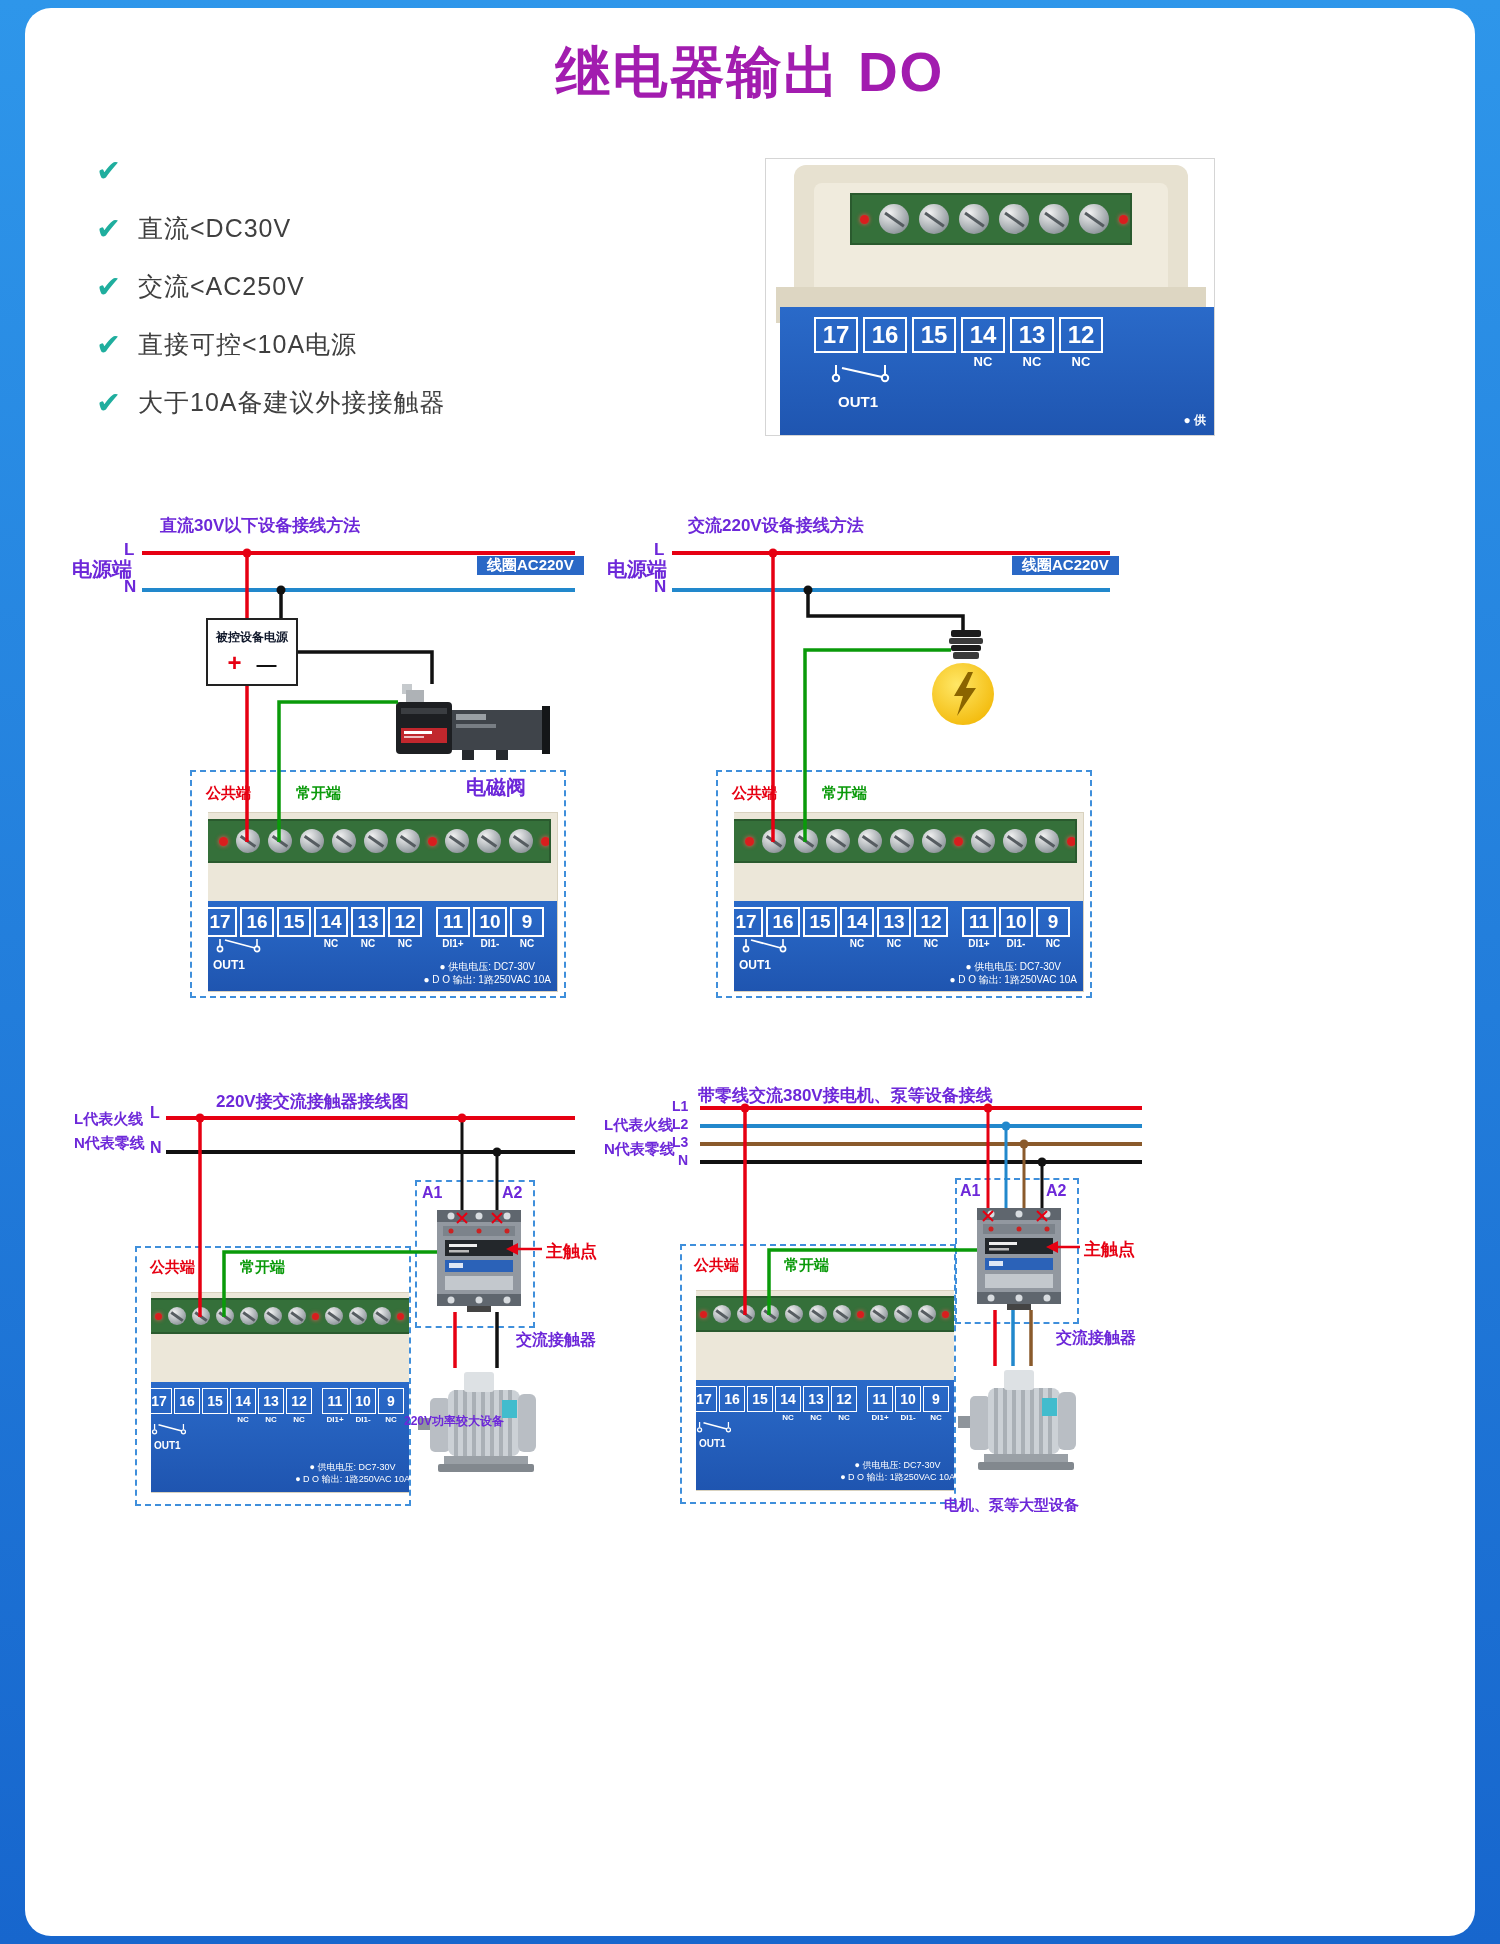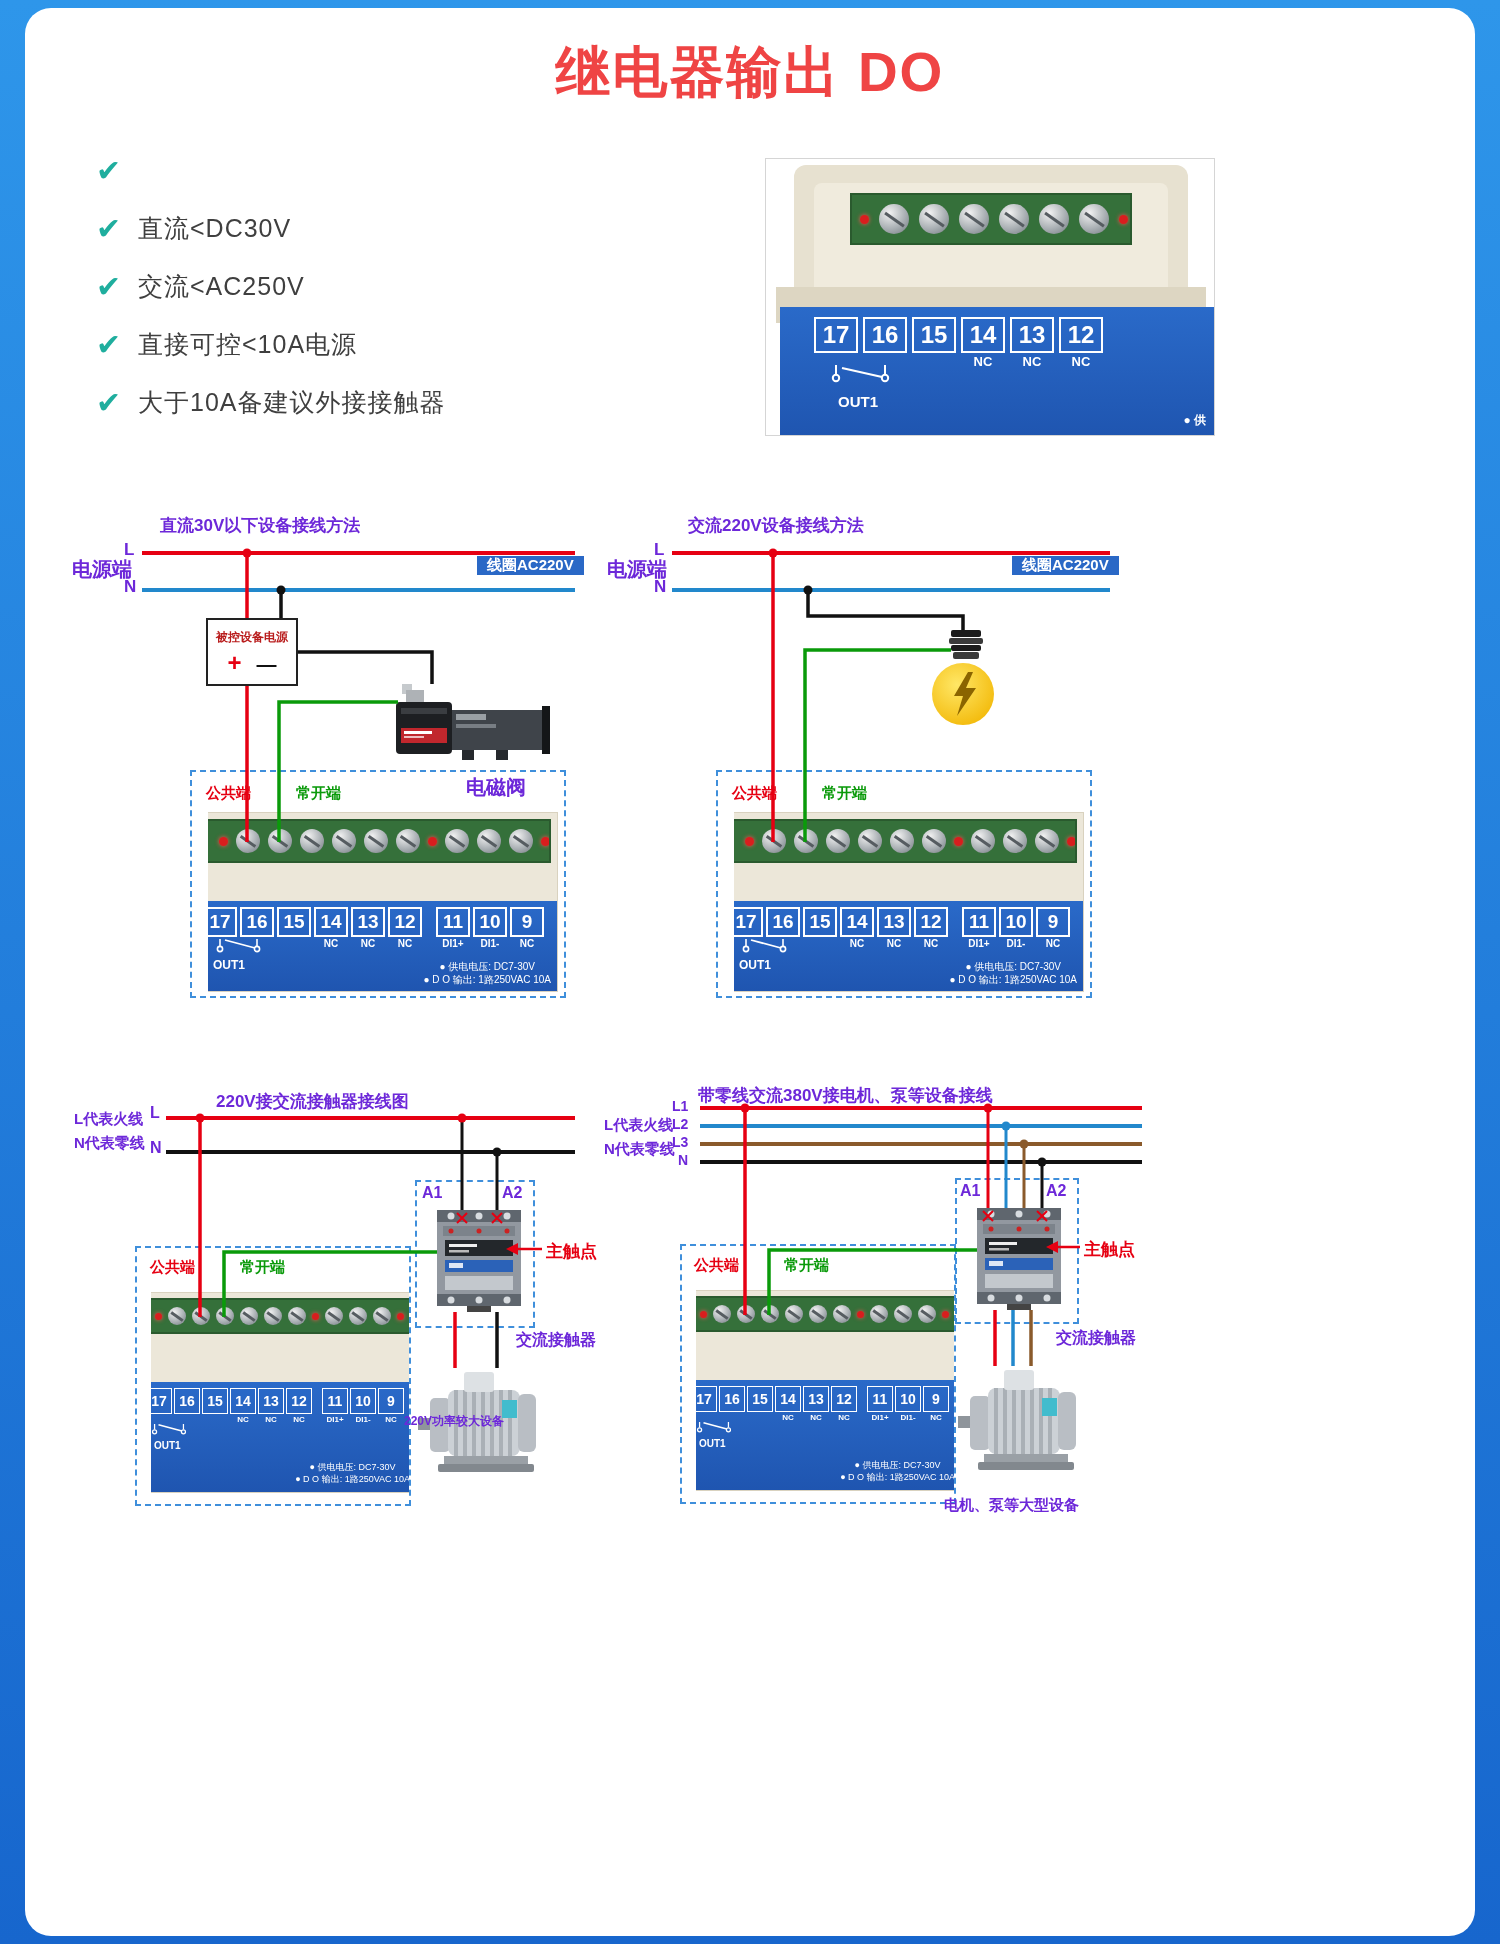--- a/index.html
+++ b/index.html
@@ -1,20 +1,20 @@
 <!DOCTYPE html>
 <html><head>
 <meta charset="utf-8">
 <style>
   *{margin:0;padding:0;box-sizing:border-box}
   html,body{width:1500px;height:1944px}
   body{position:relative;background:linear-gradient(180deg,#2e96ea,#1766cd);font-family:"Liberation Sans","DejaVu Sans",sans-serif;overflow:hidden}
   .panel{position:absolute;left:25px;right:25px;top:8px;bottom:8px;background:#fff;border-radius:26px}
   .abs{position:absolute}
-  .page-title{position:absolute;left:0;top:36px;width:100%;text-align:center;font-size:55px;font-weight:bold;color:#ef4444;letter-spacing:2px;z-index:40}
+  .page-title{position:absolute;left:0;top:36px;width:100%;text-align:center;font-size:55px;font-weight:bold;color:#a21caf;letter-spacing:2px;z-index:40}
   .feat-list{position:absolute;left:96px;top:152px;z-index:40}
   .feat-row{display:flex;align-items:center;height:36px;margin-bottom:22px}
   .feat-check{color:#1fae9e;font-size:30px;font-weight:bold;width:42px}
   .feat-text{color:#3f3f3f;font-size:25px;letter-spacing:1px}
   .lbl{position:absolute;color:#6d28d9;font-weight:bold;z-index:40;white-space:nowrap}
   .badge{position:absolute;background:#2a68c6;color:#fff;font-size:15px;font-weight:bold;padding:0 10px;z-index:40;white-space:nowrap}
   .dashed{position:absolute;border:2px dashed #3f8fdb;z-index:4}
   .wires{position:absolute;left:0;top:0;z-index:30;pointer-events:none}
   .dev{position:absolute;z-index:20}
   
@@ -57,21 +57,21 @@
   .prod-strip .screw{width:30px;height:30px}
   .prod-panel{background:linear-gradient(180deg,#2a6ac9,#1f55b0);position:absolute}
   .prod-nums{display:flex;gap:5px;padding:10px 0 0 34px}
   .pp-col{display:flex;flex-direction:column;align-items:center;width:44px;flex:0 0 auto}
   .pp-box{width:44px;height:36px;border:2.5px solid #fff;color:#fff;font-size:24px;font-weight:bold;display:flex;align-items:center;justify-content:center}
   .pp-sub{color:#fff;font-size:13px;font-weight:bold;height:18px;line-height:18px}
   .pp-switch{position:absolute;left:40px;top:58px}
   .pp-out{position:absolute;left:58px;top:86px;color:#fff;font-weight:bold;font-size:15px}
   .pp-note{position:absolute;right:10px;bottom:8px;color:#fff;font-size:12px;font-weight:bold}
   .powerbox{position:absolute;border:2px solid #222;background:#fff;z-index:40}
-  .pb-title{text-align:center;font-size:12px;font-weight:bold;padding-top:9px;color:#b91c1c}
+  .pb-title{text-align:center;font-size:12px;font-weight:bold;padding-top:9px;color:#0f172a}
   .pb-pm{display:flex;justify-content:space-around;padding:4px 12px 0}
   .pb-plus{color:#e60012;font-size:24px;font-weight:bold;line-height:26px}
   .pb-minus{color:#111;font-size:20px;font-weight:bold;line-height:28px}
 </style>
 </head>
 <body>
 
 <div class="panel"></div>
 
 <div class="page-title">继电器输出  DO</div>

